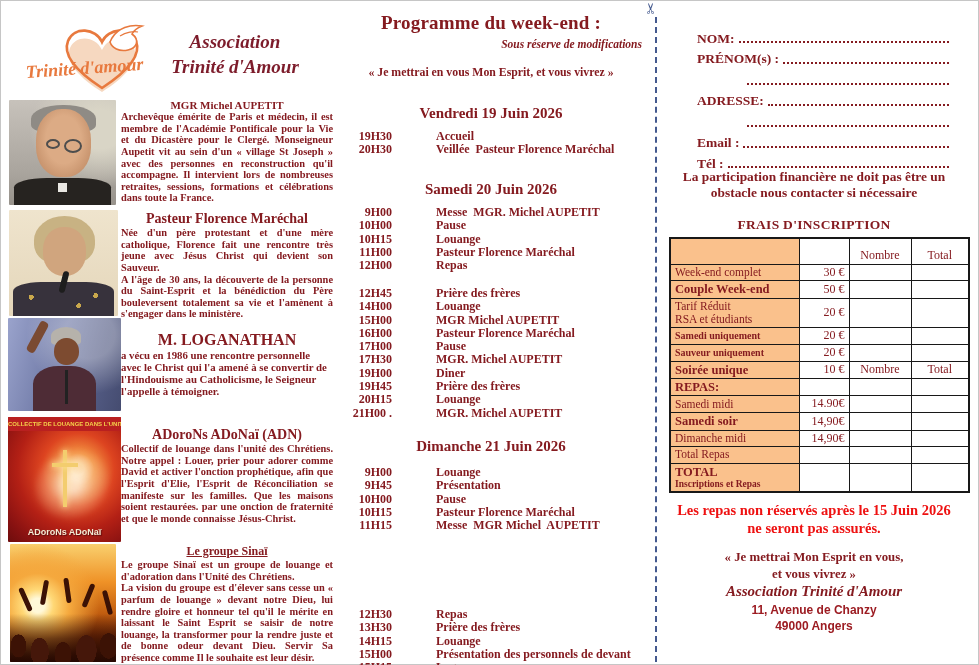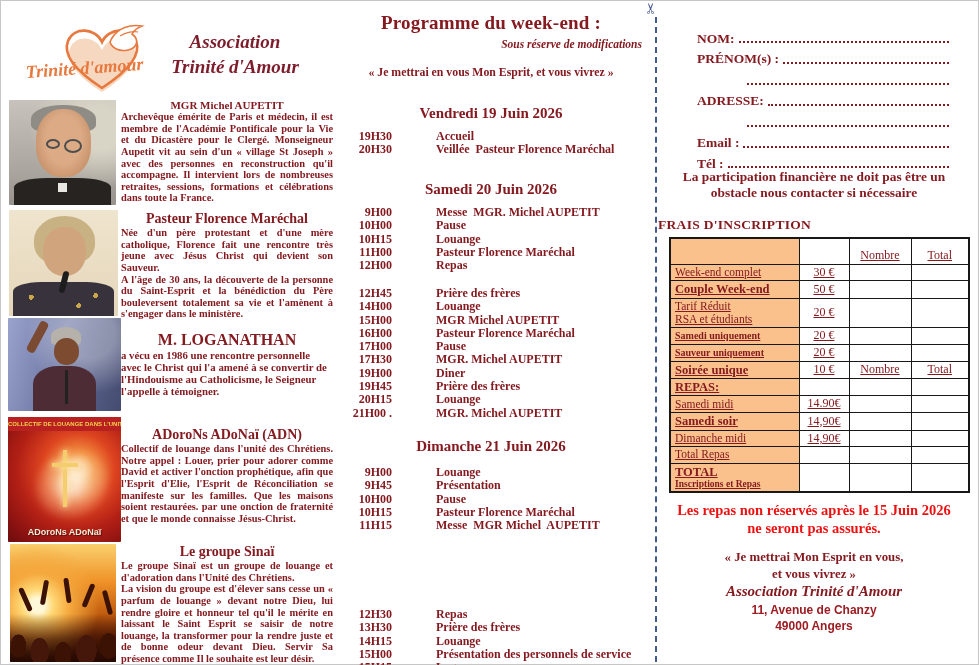--- a/index.html
+++ b/index.html
@@ -17,21 +17,21 @@
 
   
   .photo{position:absolute;overflow:hidden;border-radius:1px;}
   .bio-block{position:absolute;width:212px;color:var(--maroon);}
   .sp-name{text-align:center;font-weight:bold;}
   .sp-bio{font-weight:bold;font-size:10.4px;line-height:1.12;text-align:justify;white-space:pre-line;}
   #bio1{left:121px;top:99px;}  #bio1 .sp-name{font-size:11px;}
   #bio2{left:121px;top:211px;} #bio2 .sp-name{font-size:14px;}
   #bio3{left:121px;top:331px;} #bio3 .sp-name{font-size:16px;} #bio3 .sp-bio{text-align:left;font-size:10.8px;}
   #bio4{left:121px;top:427px;} #bio4 .sp-name{font-size:14px;}
-  #bio5{left:121px;top:544px;} #bio5 .sp-name{font-size:14px;}
+  #bio5{left:121px;top:544px;} #bio5 .sp-name{font-size:12px;text-decoration:underline;}
 
   
   #ph-aupetit{left:9px;top:100px;width:107px;height:105px;
     background:radial-gradient(ellipse at 85% 28%,#d9d5c6 0 18%,transparent 55%),linear-gradient(180deg,#c7c2bb,#a9a49d 70%,#97928b);}
   #ph-aupetit .head{position:absolute;left:25%;top:9%;width:52%;height:64%;border-radius:46% 46% 44% 44%;
     background:radial-gradient(ellipse at 50% 45%,#dcab85 0 45%,#c6926c 78%,#b27e5a);}
   #ph-aupetit .hair{position:absolute;left:21%;top:5%;width:60%;height:26%;border-radius:50% 50% 30% 30%;background:#8f8b85;}
   #ph-aupetit .glasses{position:absolute;left:35%;top:37%;width:14px;height:10px;border:2px solid #4d4d4d;border-radius:50%;}
   #ph-aupetit .glasses:after{content:"";position:absolute;left:16px;top:-2px;width:14px;height:10px;border:2px solid #4d4d4d;border-radius:50%;}
   #ph-aupetit .torso{position:absolute;bottom:0;left:5%;width:90%;height:26%;border-radius:34% 34% 0 0;background:#262320;}
@@ -101,28 +101,28 @@
   .cutline{position:absolute;left:655px;top:17px;height:645px;border-left:2px dashed var(--navy);}
 
   #form-block{position:absolute;left:697px;top:29px;width:252px;}
   .form-line{display:flex;align-items:center;height:19.5px;margin-bottom:1px;}
   .form-line.cont{margin-left:46px;margin-top:2px;}
   .flabel{font-weight:bold;font-size:13.5px;white-space:pre;}
   .dots{flex:1;border-bottom:2px dotted var(--maroon);margin:0 0 3px 4px;height:12px;}
 
   .participation{position:absolute;left:658px;top:169px;width:312px;text-align:center;
     font-weight:bold;font-size:13.4px;line-height:1.2;white-space:pre-line;}
-  .fees-title{position:absolute;left:658px;top:217px;width:312px;text-align:left;font-weight:bold;font-size:13.5px;letter-spacing:.3px;}
+  .fees-title{position:absolute;left:658px;top:217px;width:312px;text-align:center;font-weight:bold;font-size:13.5px;letter-spacing:.3px;}
 
   #fees-table{position:absolute;left:669px;top:237px;border-collapse:collapse;border:2px solid #181818;table-layout:fixed;}
-  #fees-table td{border:1px solid #181818;font-size:11.5px;padding:1px 4px;vertical-align:middle;line-height:1.15;background:#fff;text-decoration:underline;}
+  #fees-table td{border:1px solid #181818;font-size:11.5px;padding:1px 4px;vertical-align:middle;line-height:1.15;background:#fff;}
   #fees-table td.lab{background:var(--table-orange);white-space:pre-line;}
   #fees-table td.b{font-weight:bold;font-size:12.5px;}
   #fees-table td.sm{font-size:10px;font-weight:bold;}
-  #fees-table td.price{text-align:center;font-size:12px;}
+  #fees-table td.price{text-align:right;font-size:12px;}
   #fees-table td.mid{text-align:center;font-size:12px;}
   #fees-table tr.hdr td{height:26px;vertical-align:bottom;}
   #fees-table .sub{font-size:9.5px;font-weight:bold;}
 
   .repas-note{position:absolute;left:658px;top:501px;width:312px;text-align:center;color:var(--red);
     font-weight:bold;font-size:14.5px;line-height:1.25;white-space:pre-line;}
   .quote2{position:absolute;left:658px;top:549px;width:312px;text-align:center;font-weight:bold;font-size:12.8px;line-height:1.3;white-space:pre-line;}
   .assoc2{position:absolute;left:658px;top:583px;width:312px;text-align:center;font-weight:bold;font-style:italic;font-size:15px;}
   .addr{position:absolute;left:658px;top:603px;width:312px;text-align:center;color:#9c1c22;
     font-family:"Liberation Sans",sans-serif;font-weight:bold;font-size:12px;line-height:1.3;white-space:pre-line;}
@@ -317,21 +317,21 @@
       <div class="sched-row">
         <span class="time">13H30</span>
         <span class="act">Prière des frères</span>
       </div>
       <div class="sched-row">
         <span class="time">14H15</span>
         <span class="act">Louange</span>
       </div>
       <div class="sched-row">
         <span class="time">15H00</span>
-        <span class="act">Présentation des personnels de service</span>
+        <span class="act">Présentation des personnels de devant</span>
       </div>
       <div class="sched-row">
         <span class="time">15H15</span>
         <span class="act">Logan</span>
       </div>
       <div class="sched-row">
         <span class="time">16H00</span>
         <span class="act">Ministère de Prière</span>
       </div>
     </div>

